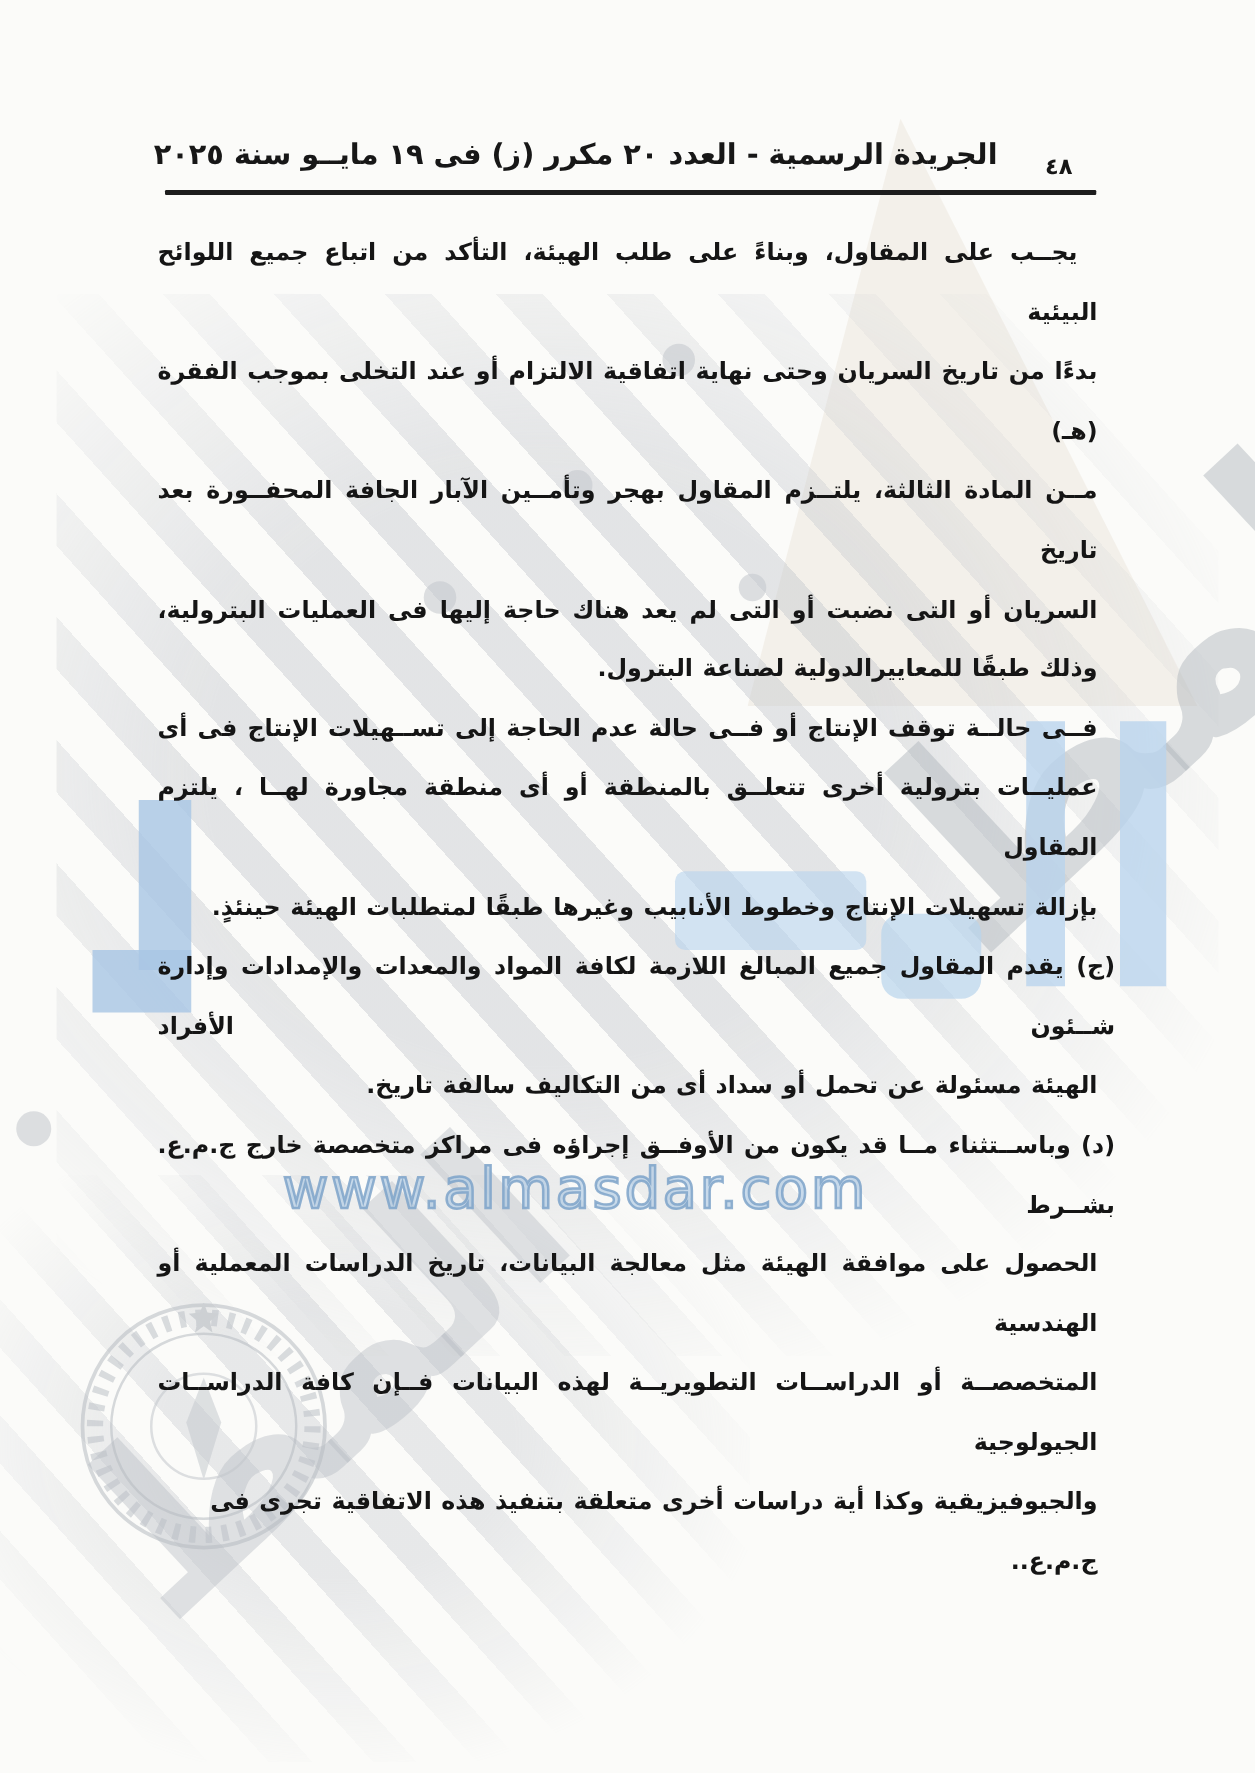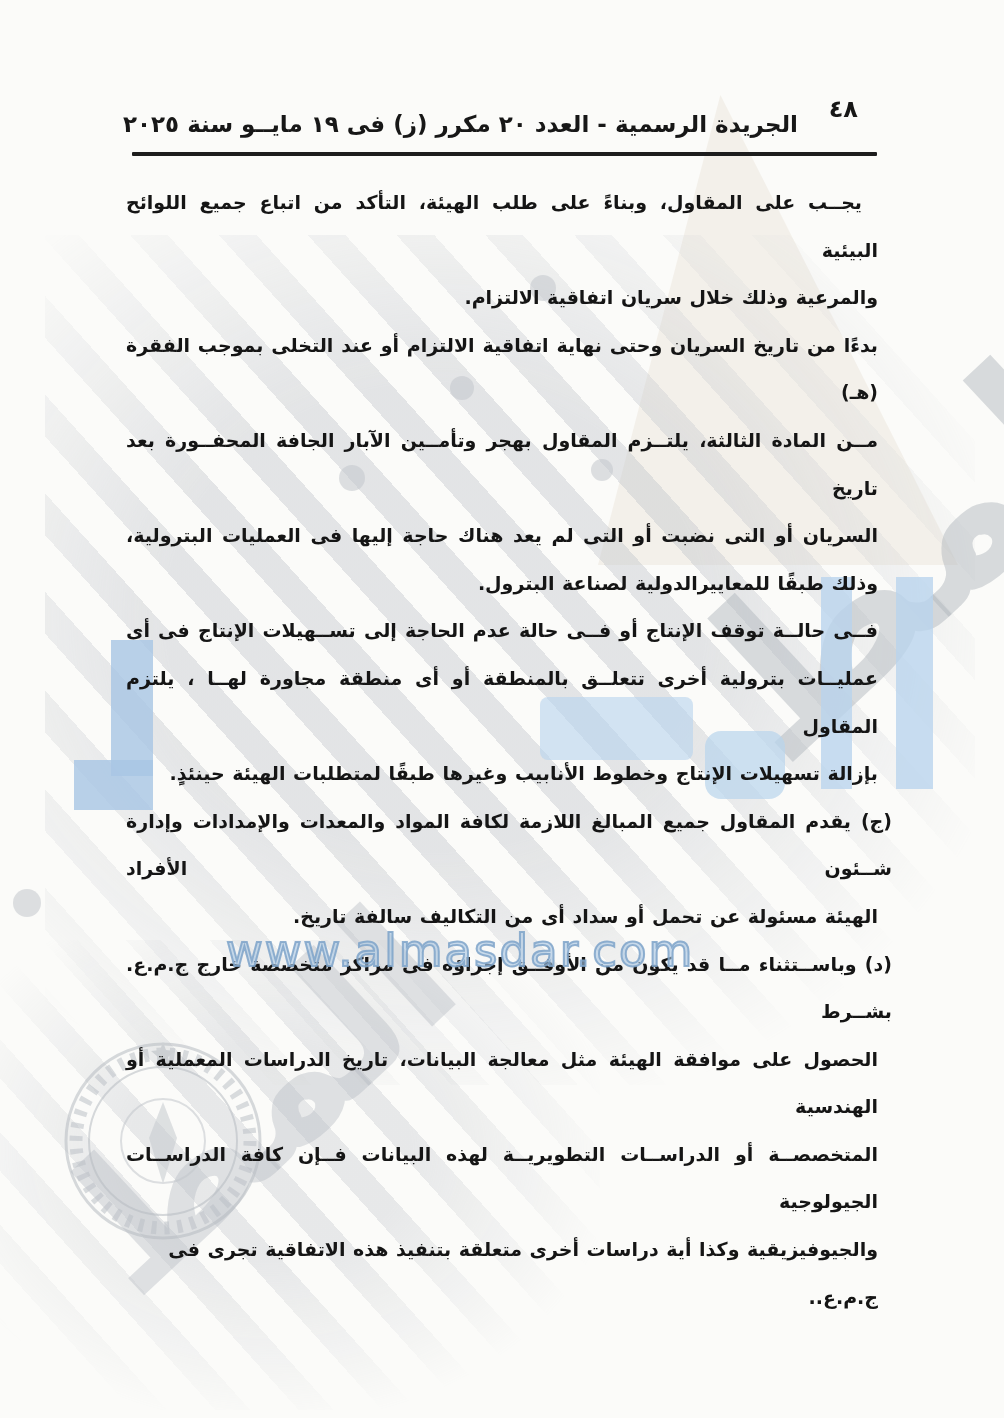--- a/index.html
+++ b/index.html
@@ -58,22 +58,22 @@
     left:226px;top:924px;
     font-size:45px;font-weight:normal;letter-spacing:2px;
     color:rgba(167,197,225,.60);
     -webkit-text-stroke:2px rgba(126,163,201,.85);
     white-space:nowrap;
   }
   .wm-seal{left:58px;top:1036px;opacity:.55;}
 
   
   .page-number{
-    position:absolute;right:146px;top:95px;
-    font-size:24px;font-weight:bold;white-space:nowrap;
+    position:absolute;right:146px;top:123px;
+    font-size:18px;font-weight:bold;white-space:nowrap;
   }
   .header-title{
     position:absolute;right:206px;top:111px;
     font-size:23px;font-weight:bold;direction:rtl;white-space:nowrap;
   }
   .header-rule{
     position:absolute;top:152px;left:132px;width:745px;height:4px;
     background:#1d1d1d;border-radius:1px;
   }
 
@@ -127,21 +127,20 @@
     <path d="M105 66 l14 36 -14 46 -14 -46 z" fill="#c6cacf"></path>
     <path d="M105 6 l3 8 9 1 -7 6 2 9 -7 -5 -7 5 2 -9 -7 -6 9 -1 z" fill="#b7bcc2"></path>
   </svg>
 
   <span class="page-number">٤٨</span>
   <span class="header-title">الجريدة الرسمية - العدد ٢٠ مكرر (ز) فى ١٩ مايــو سنة ٢٠٢٥</span>
   <div class="header-rule"></div>
 
   <div class="body-text">
     <span class="tl j in">يجــب على المقاول، وبناءً على طلب الهيئة، التأكد من اتباع جميع اللوائح البيئية</span>
-    <span class="tl l">والمرعية وذلك خلال سريان اتفاقية الالتزام.</span>
     <span class="tl j">بدءًا من تاريخ السريان وحتى نهاية اتفاقية الالتزام أو عند التخلى بموجب الفقرة (هـ)</span>
     <span class="tl j">مــن المادة الثالثة، يلتــزم المقاول بهجر وتأمــين الآبار الجافة المحفــورة بعد تاريخ</span>
     <span class="tl j">السريان أو التى نضبت أو التى لم يعد هناك حاجة إليها فى العمليات البترولية،</span>
     <span class="tl l">وذلك طبقًا للمعاييرالدولية لصناعة البترول.</span>
     <span class="tl j">فــى حالــة توقف الإنتاج أو فــى حالة عدم الحاجة إلى تســهيلات الإنتاج فى أى</span>
     <span class="tl j">عمليــات بترولية أخرى تتعلــق بالمنطقة أو أى منطقة مجاورة لهــا ، يلتزم المقاول</span>
     <span class="tl l">بإزالة تسهيلات الإنتاج وخطوط الأنابيب وغيرها طبقًا لمتطلبات الهيئة حينئذٍ.</span>
     <span class="tl j out">(ج) يقدم المقاول جميع المبالغ اللازمة لكافة المواد والمعدات والإمدادات وإدارة شــئون الأفراد</span>
     <span class="tl l">الهيئة مسئولة عن تحمل أو سداد أى من التكاليف سالفة تاريخ.</span>
     <span class="tl j out">(د) وباســتثناء مــا قد يكون من الأوفــق إجراؤه فى مراكز متخصصة خارج ج.م.ع. بشــرط</span>

